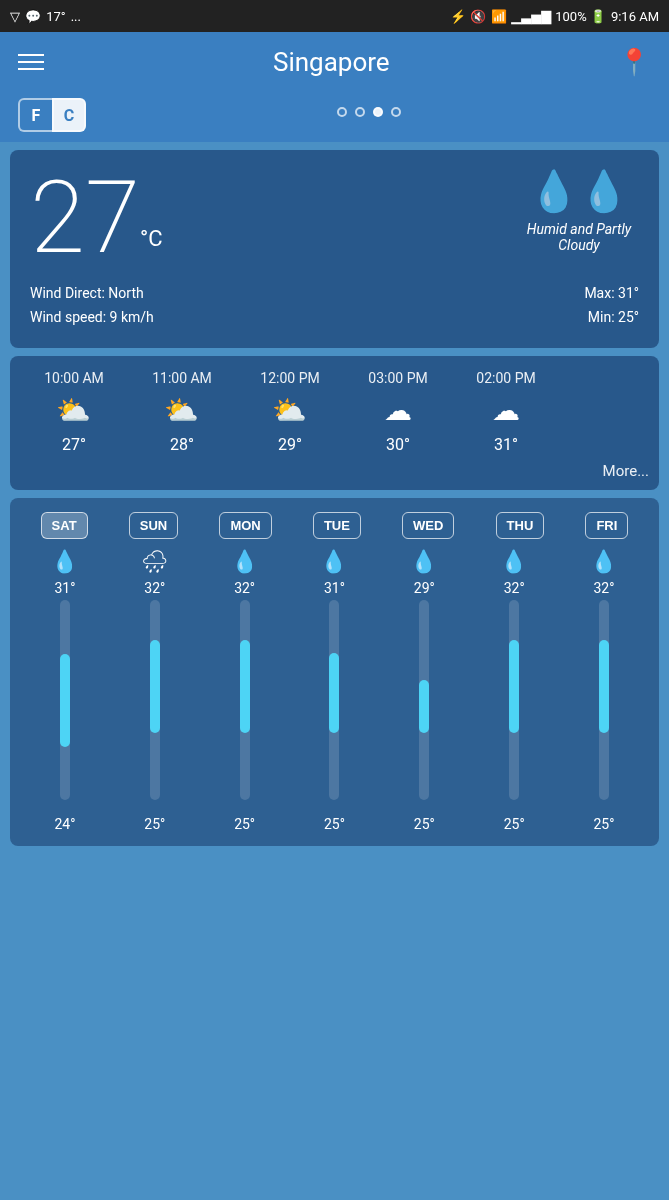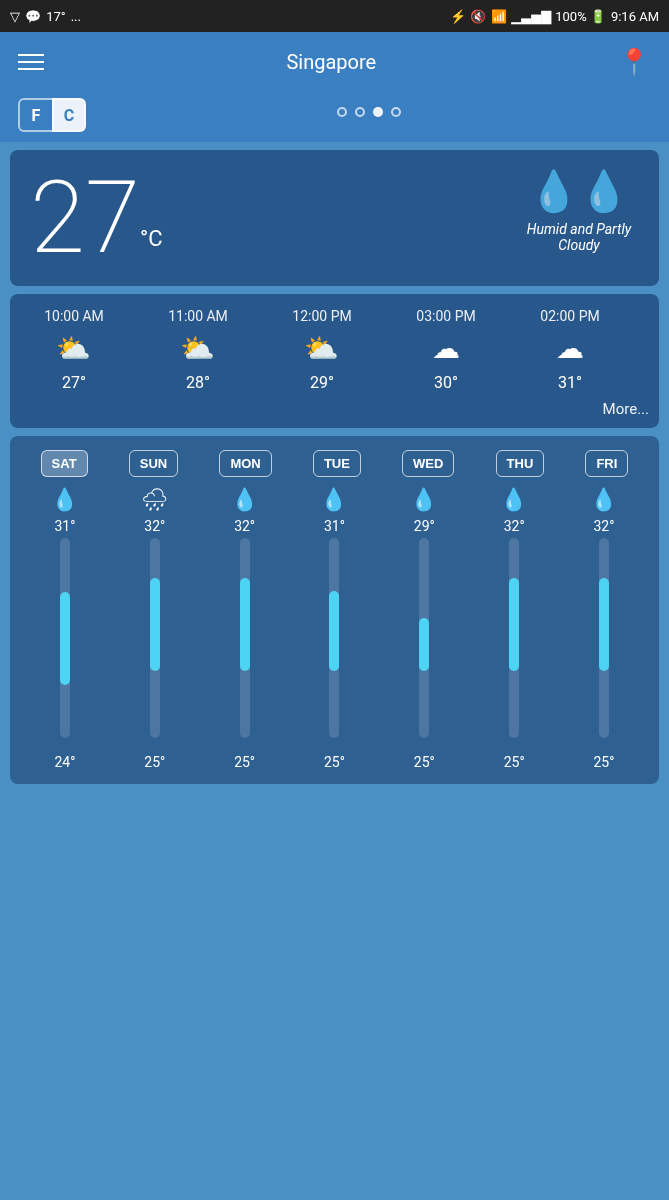--- a/index.html
+++ b/index.html
@@ -29,21 +29,21 @@
     .header {
       background: #3a7fc1;
       display: flex;
       align-items: center;
       justify-content: space-between;
       padding: 14px 18px;
       height: 60px;
     }
     .hamburger { display: flex; flex-direction: column; gap: 5px; cursor: pointer; }
     .hamburger span { display: block; width: 26px; height: 2px; background: #fff; }
-    .header-title { color: #fff; font-size: 20px; font-weight: 400; }
+    .header-title { color: #fff; font-size: 26px; font-weight: 400; }
     .location-icon { color: #fff; font-size: 26px; }
     .unit-f, .unit-c {
       width: 34px;
       height: 34px;
       display: flex;
       align-items: center;
       justify-content: center;
       border: 2px solid rgba(255,255,255,0.6);
       color: #fff;
       font-size: 16px;
@@ -123,21 +123,21 @@
     .hourly-card {
       margin: 8px 10px;
       background: rgba(30, 70, 120, 0.75);
       border-radius: 8px;
       padding: 14px 10px 10px;
       color: #fff;
       overflow: hidden;
     }
     .hourly-scroll {
       display: flex;
-      gap: 16px;
+      gap: 0;
       overflow-x: auto;
     }
     .hourly-scroll::-webkit-scrollbar { display: none; }
     .hourly-item {
       display: flex;
       flex-direction: column;
       align-items: center;
       min-width: 108px;
       gap: 8px;
       padding: 0 6px;
@@ -277,20 +277,30 @@
       <div class="main-center">
         <div>
           <span class="temp-big">27</span><span class="temp-unit">°C</span>
         </div>
       </div>
       <div class="main-right">
         <div style="font-size:40px; color:rgba(255,255,255,0.75);">💧💧</div>
         <div class="condition-text">Humid and Partly Cloudy</div>
       </div>
     </div>
+    <div class="main-card-bottom">
+      <div class="wind-info">
+        <div>Wind Direct: North</div>
+        <div>Wind speed: 9 km/h</div>
+      </div>
+      <div class="maxmin-block">
+        <div>Max: 31°</div>
+        <div>Min: 25°</div>
+      </div>
+    </div>
   </div>
 
   <div class="hourly-card">
     <div class="hourly-scroll">
       <div class="hourly-item">
         <div class="hourly-time">10:00 AM</div>
         <div class="hourly-icon">⛅</div>
         <div class="hourly-temp">27°</div>
       </div>
       <div class="hourly-item">

